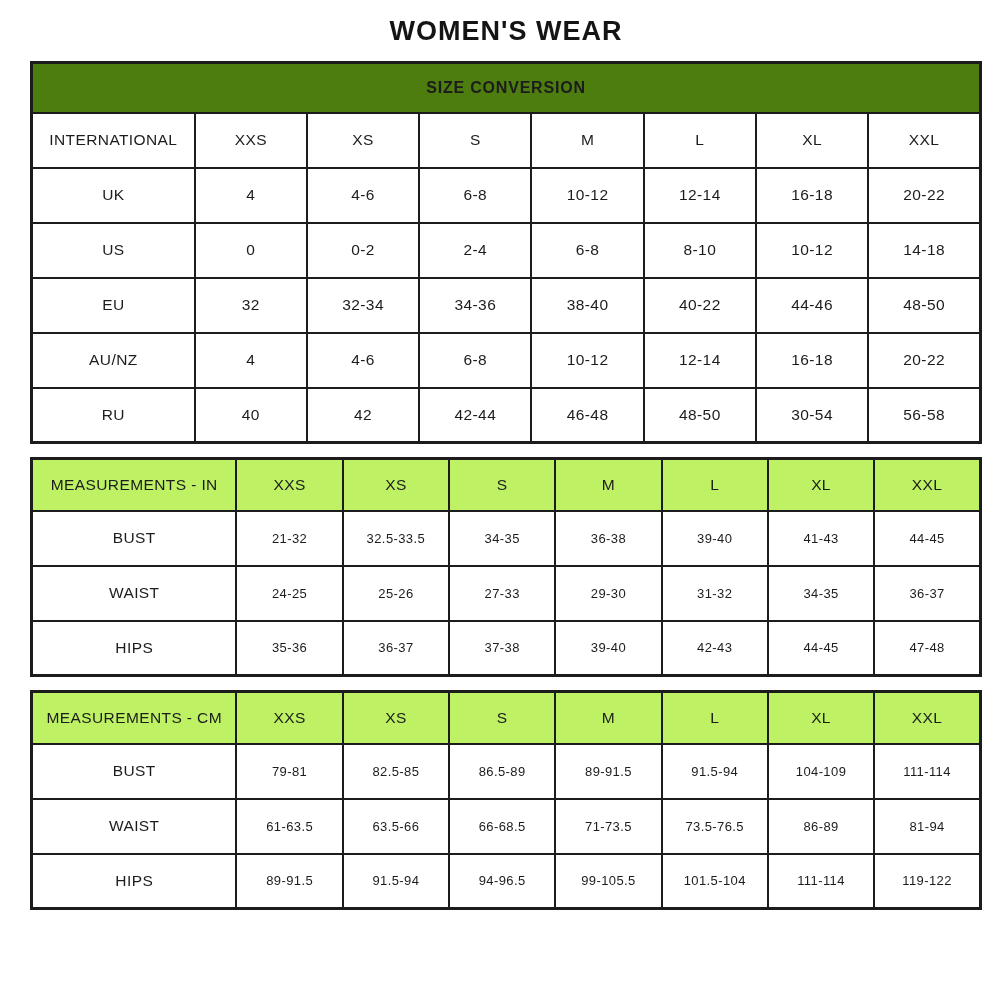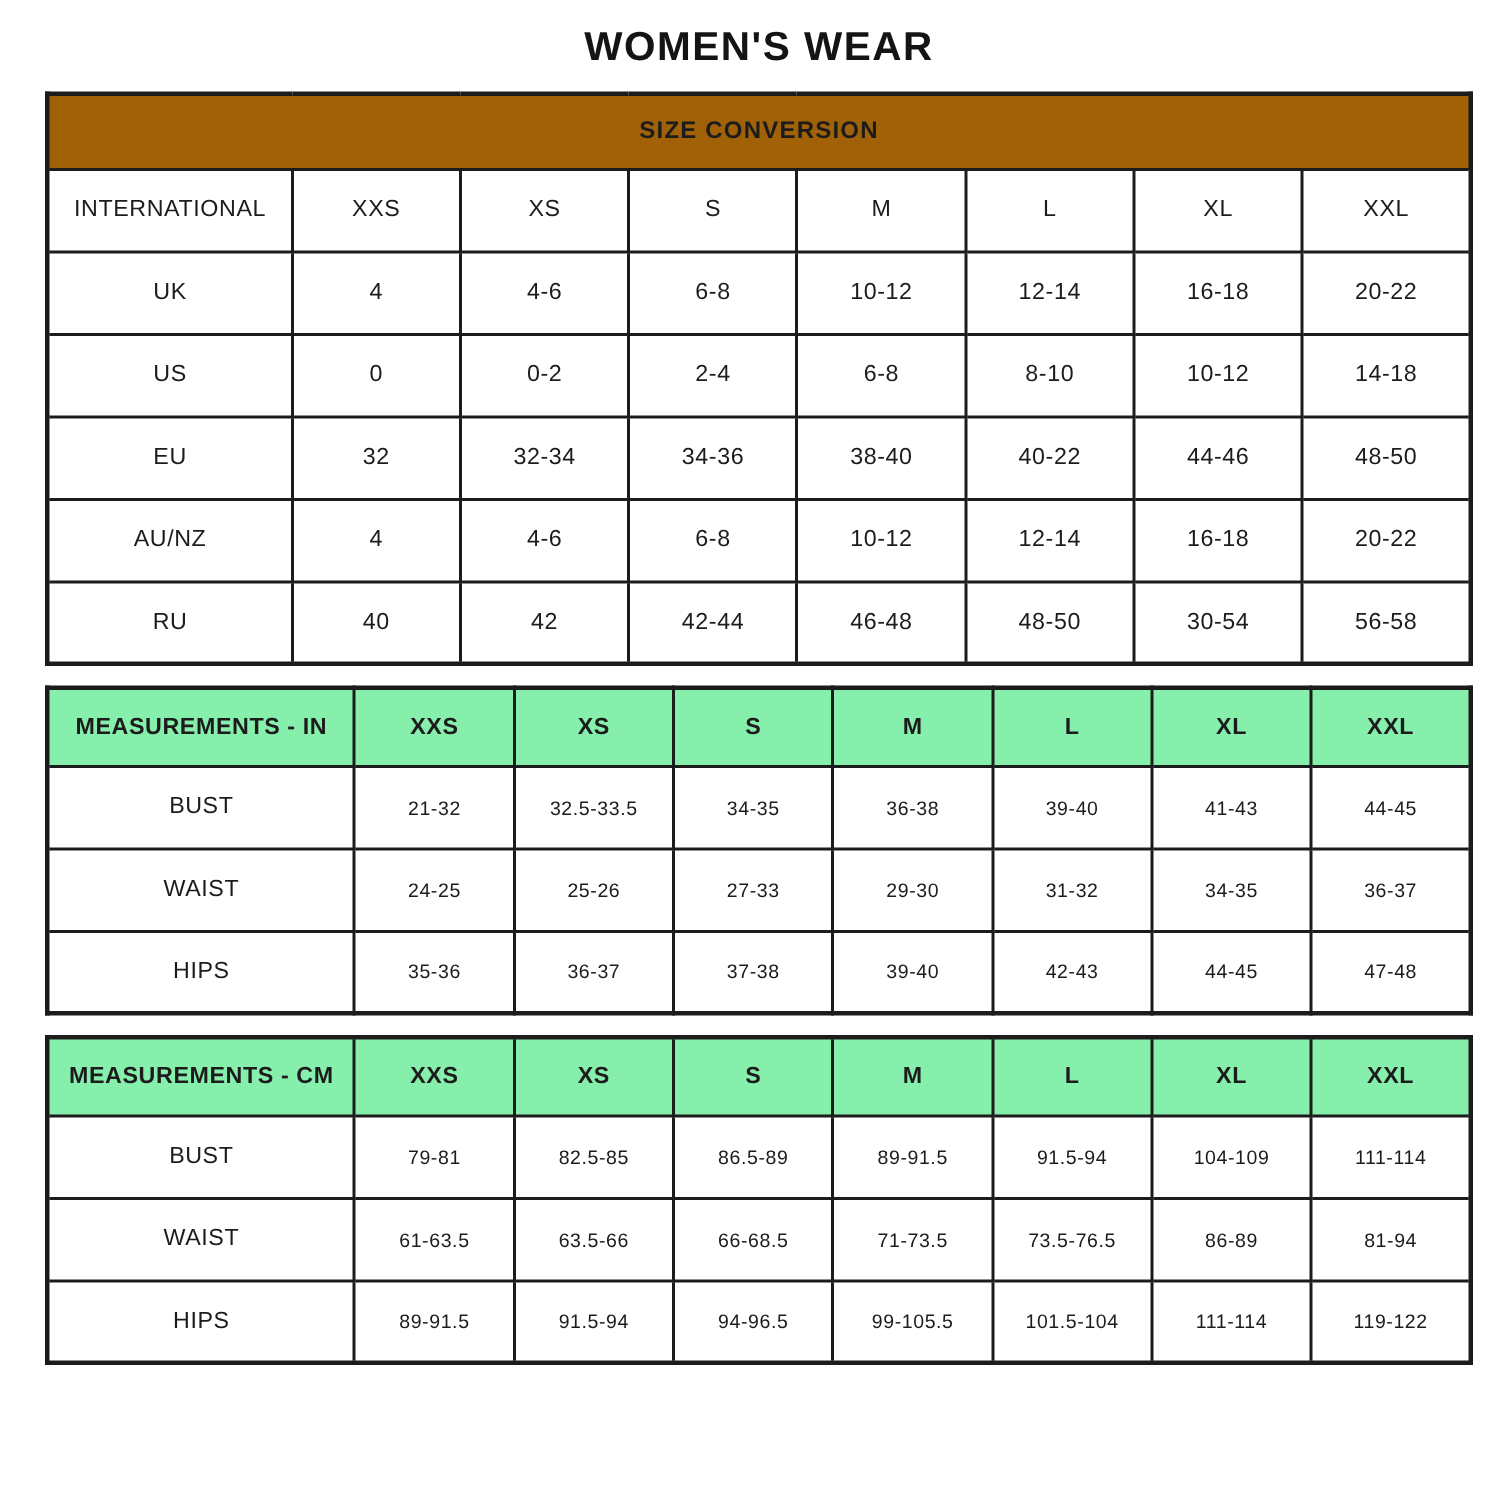--- a/index.html
+++ b/index.html
@@ -29,35 +29,35 @@
   }
   td {
     border: 2px solid #1c1c1c;
     text-align: center;
     vertical-align: middle;
     letter-spacing: 0.4px;
   }
 
   
   .size-table .banner-cell {
-    background: #a16207;
+    background: #4d7c0f;
     font-weight: 700;
     font-size: 16px;
     height: 50px;
     letter-spacing: 0.8px;
   }
   .size-table td { height: 55px; font-size: 15.5px; }
   .size-table col.label-col { width: 17.2%; }
 
   
   .measure-table { margin-top: 13px; }
   .measure-table col.label-col { width: 21.6%; }
   .measure-table .head-row td {
-    background: #86efac;
-    font-weight: 700;
+    background: #bef264;
+    font-weight: 400;
     font-size: 15.5px;
     height: 52px;
   }
   .measure-table td { height: 55px; font-size: 13px; }
   .measure-table td.row-label { font-size: 15.5px; }
 </style>
 </head>
 <body>
 
 <div class="page">

